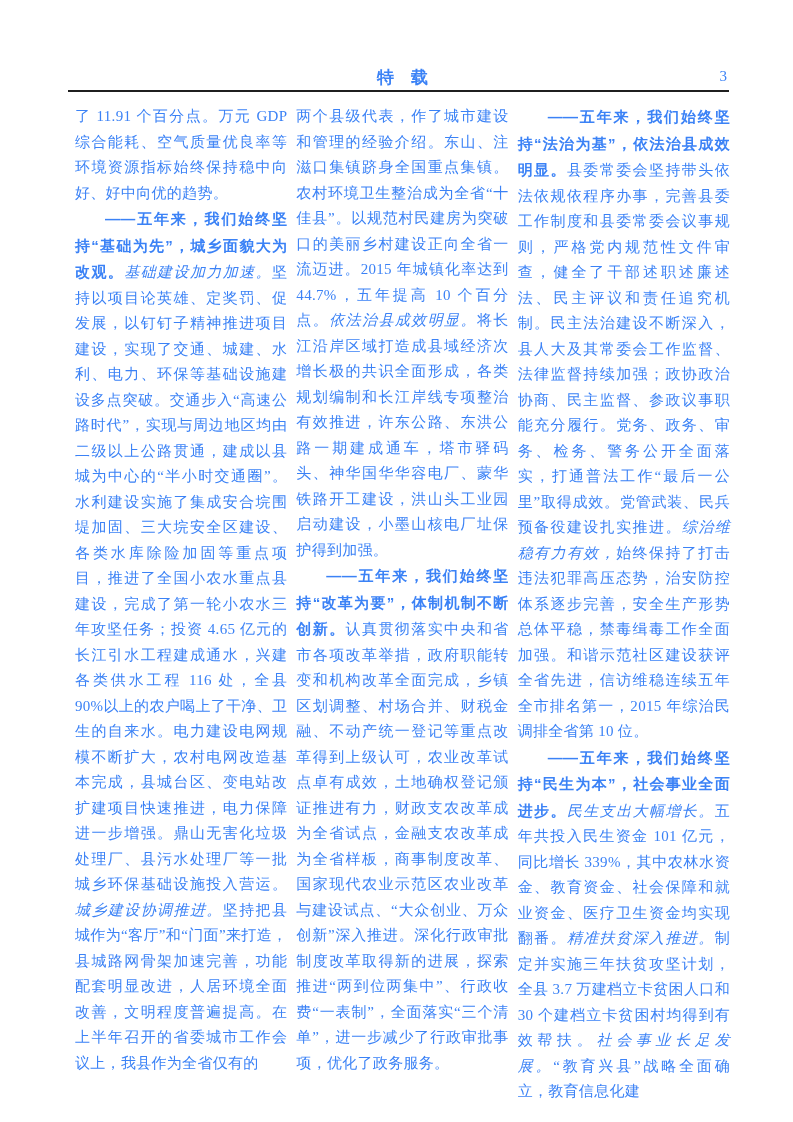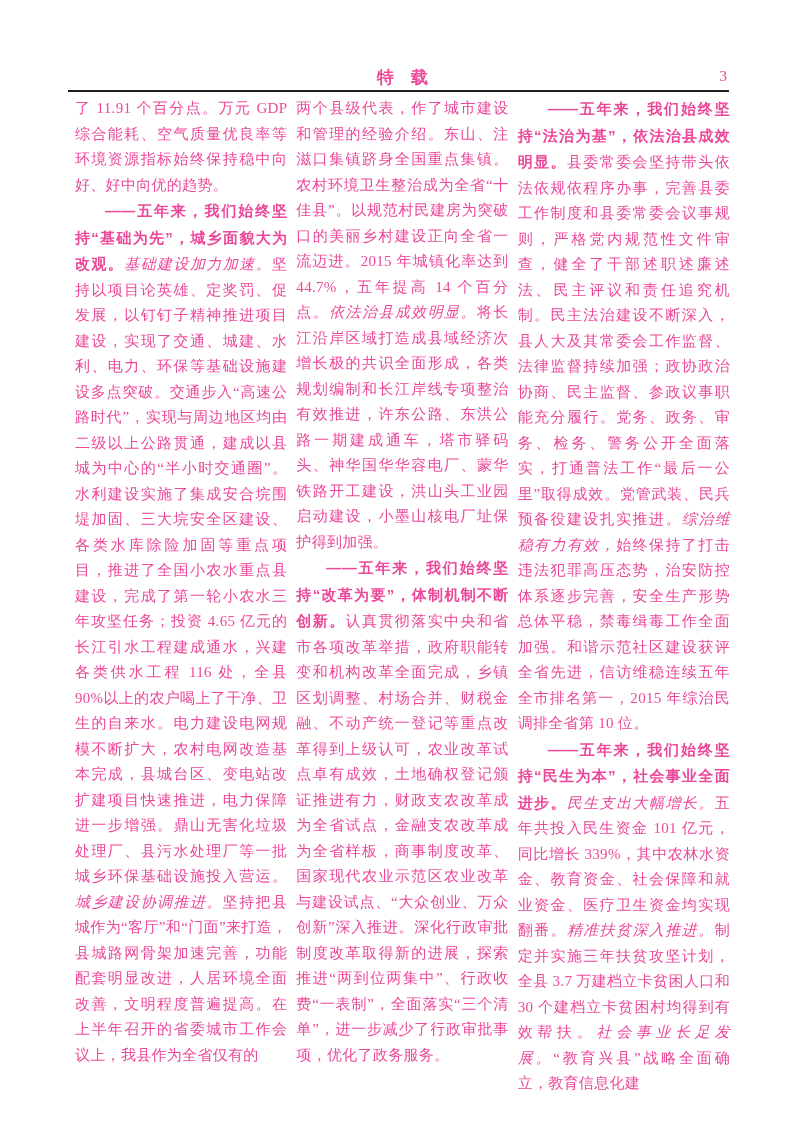--- a/index.html
+++ b/index.html
@@ -2,39 +2,39 @@
 <html><head>
 <meta charset="utf-8">
 <style>
   html,body { margin:0; padding:0; background:#ffffff; }
   .page {
     position:relative;
     width:793px; height:1122px;
     background:#ffffff;
     overflow:hidden;
     font-family:"Liberation Serif","DejaVu Serif",serif;
-    color:#ec4899;
+    color:#3b82f6;
   }
   .header-title {
     position:absolute; top:66px; left:75px; right:63px;
     text-align:center;
     font-size:17px; font-weight:bold;
     font-family:"Liberation Serif","DejaVu Serif",serif;
     white-space:pre;
   }
   .page-number {
     position:absolute; top:68px; right:66px;
     font-size:15px;
   }
   .rule {
     position:absolute; top:90px; left:68px; right:64px;
     border-top:2px solid #1f1f1f;
   }
   .body-columns {
-    position:absolute; top:96px; left:75px; width:655px;
+    position:absolute; top:104px; left:75px; width:655px;
     display:flex; gap:9px;justify-content:center;
   }
   .col {
     flex:1; min-width:0;
     font-size:15px; line-height:25.5px;
     text-align:justify; text-justify:inter-ideograph;
     letter-spacing:0.3px;
   }
   .col p { margin:0; padding:0; }
   .col p.indent { text-indent:2em; }
@@ -51,21 +51,21 @@
 <div class="page">
   <div class="header-title">特　载</div>
   <div class="page-number">3</div>
   <div class="rule"></div>
   <div class="body-columns">
     <div class="col">
         <p><span class="run-n">了 11.91 个百分点。万元 GDP 综合能耗、空气质量优良率等环境资源指标始终保持稳中向好、好中向优的趋势。</span></p>
         <p class="indent"><span class="run-b">——五年来，我们始终坚持“基础为先”，城乡面貌大为改观。</span><span class="run-k">基础建设加力加速。</span><span class="run-n">坚持以项目论英雄、定奖罚、促发展，以钉钉子精神推进项目建设，实现了交通、城建、水利、电力、环保等基础设施建设多点突破。交通步入“高速公路时代”，实现与周边地区均由二级以上公路贯通，建成以县城为中心的“半小时交通圈”。水利建设实施了集成安合垸围堤加固、三大垸安全区建设、各类水库除险加固等重点项目，推进了全国小农水重点县建设，完成了第一轮小农水三年攻坚任务；投资 4.65 亿元的长江引水工程建成通水，兴建各类供水工程 116 处，全县 90%以上的农户喝上了干净、卫生的自来水。电力建设电网规模不断扩大，农村电网改造基本完成，县城台区、变电站改扩建项目快速推进，电力保障进一步增强。鼎山无害化垃圾处理厂、县污水处理厂等一批城乡环保基础设施投入营运。</span><span class="run-k">城乡建设协调推进。</span><span class="run-n">坚持把县城作为“客厅”和“门面”来打造，县城路网骨架加速完善，功能配套明显改进，人居环境全面改善，文明程度普遍提高。在上半年召开的省委城市工作会议上，我县作为全省仅有的</span></p>
       </div>
     <div class="col">
-        <p><span class="run-n">两个县级代表，作了城市建设和管理的经验介绍。东山、注滋口集镇跻身全国重点集镇。农村环境卫生整治成为全省“十佳县”。以规范村民建房为突破口的美丽乡村建设正向全省一流迈进。2015 年城镇化率达到 44.7%，五年提高 14 个百分点。</span><span class="run-k">依法治县成效明显。</span><span class="run-n">将长江沿岸区域打造成县域经济次增长极的共识全面形成，各类规划编制和长江岸线专项整治有效推进，许东公路、东洪公路一期建成通车，塔市驿码头、神华国华华容电厂、蒙华铁路开工建设，洪山头工业园启动建设，小墨山核电厂址保护得到加强。</span></p>
+        <p><span class="run-n">两个县级代表，作了城市建设和管理的经验介绍。东山、注滋口集镇跻身全国重点集镇。农村环境卫生整治成为全省“十佳县”。以规范村民建房为突破口的美丽乡村建设正向全省一流迈进。2015 年城镇化率达到 44.7%，五年提高 10 个百分点。</span><span class="run-k">依法治县成效明显。</span><span class="run-n">将长江沿岸区域打造成县域经济次增长极的共识全面形成，各类规划编制和长江岸线专项整治有效推进，许东公路、东洪公路一期建成通车，塔市驿码头、神华国华华容电厂、蒙华铁路开工建设，洪山头工业园启动建设，小墨山核电厂址保护得到加强。</span></p>
         <p class="indent"><span class="run-b">——五年来，我们始终坚持“改革为要”，体制机制不断创新。</span><span class="run-n">认真贯彻落实中央和省市各项改革举措，政府职能转变和机构改革全面完成，乡镇区划调整、村场合并、财税金融、不动产统一登记等重点改革得到上级认可，农业改革试点卓有成效，土地确权登记颁证推进有力，财政支农改革成为全省试点，金融支农改革成为全省样板，商事制度改革、国家现代农业示范区农业改革与建设试点、“大众创业、万众创新”深入推进。深化行政审批制度改革取得新的进展，探索推进“两到位两集中”、行政收费“一表制”，全面落实“三个清单”，进一步减少了行政审批事项，优化了政务服务。</span></p>
       </div>
     <div class="col">
         <p class="indent"><span class="run-b">——五年来，我们始终坚持“法治为基”，依法治县成效明显。</span><span class="run-n">县委常委会坚持带头依法依规依程序办事，完善县委工作制度和县委常委会议事规则，严格党内规范性文件审查，健全了干部述职述廉述法、民主评议和责任追究机制。民主法治建设不断深入，县人大及其常委会工作监督、法律监督持续加强；政协政治协商、民主监督、参政议事职能充分履行。党务、政务、审务、检务、警务公开全面落实，打通普法工作“最后一公里”取得成效。党管武装、民兵预备役建设扎实推进。</span><span class="run-k">综治维稳有力有效，</span><span class="run-n">始终保持了打击违法犯罪高压态势，治安防控体系逐步完善，安全生产形势总体平稳，禁毒缉毒工作全面加强。和谐示范社区建设获评全省先进，信访维稳连续五年全市排名第一，2015 年综治民调排全省第 10 位。</span></p>
         <p class="indent"><span class="run-b">——五年来，我们始终坚持“民生为本”，社会事业全面进步。</span><span class="run-k">民生支出大幅增长。</span><span class="run-n">五年共投入民生资金 101 亿元，同比增长 339%，其中农林水资金、教育资金、社会保障和就业资金、医疗卫生资金均实现翻番。</span><span class="run-k">精准扶贫深入推进。</span><span class="run-n">制定并实施三年扶贫攻坚计划，全县 3.7 万建档立卡贫困人口和 30 个建档立卡贫困村均得到有效帮扶。</span><span class="run-k">社会事业长足发展。</span><span class="run-n">“教育兴县”战略全面确立，教育信息化建</span></p>
       </div>
   </div>
 </div>
 
 </body></html>

